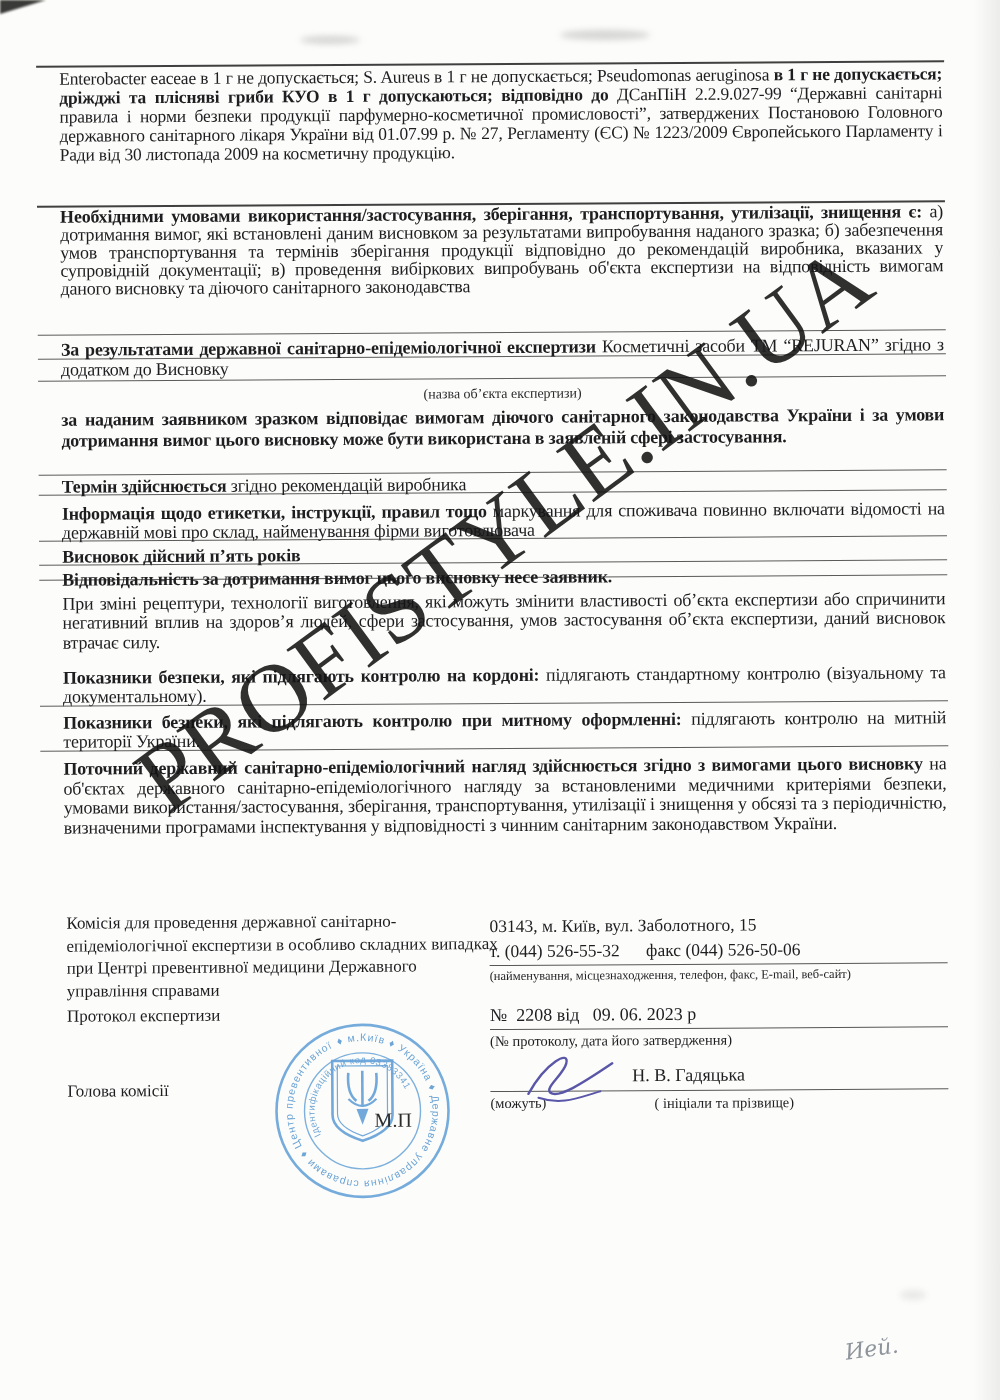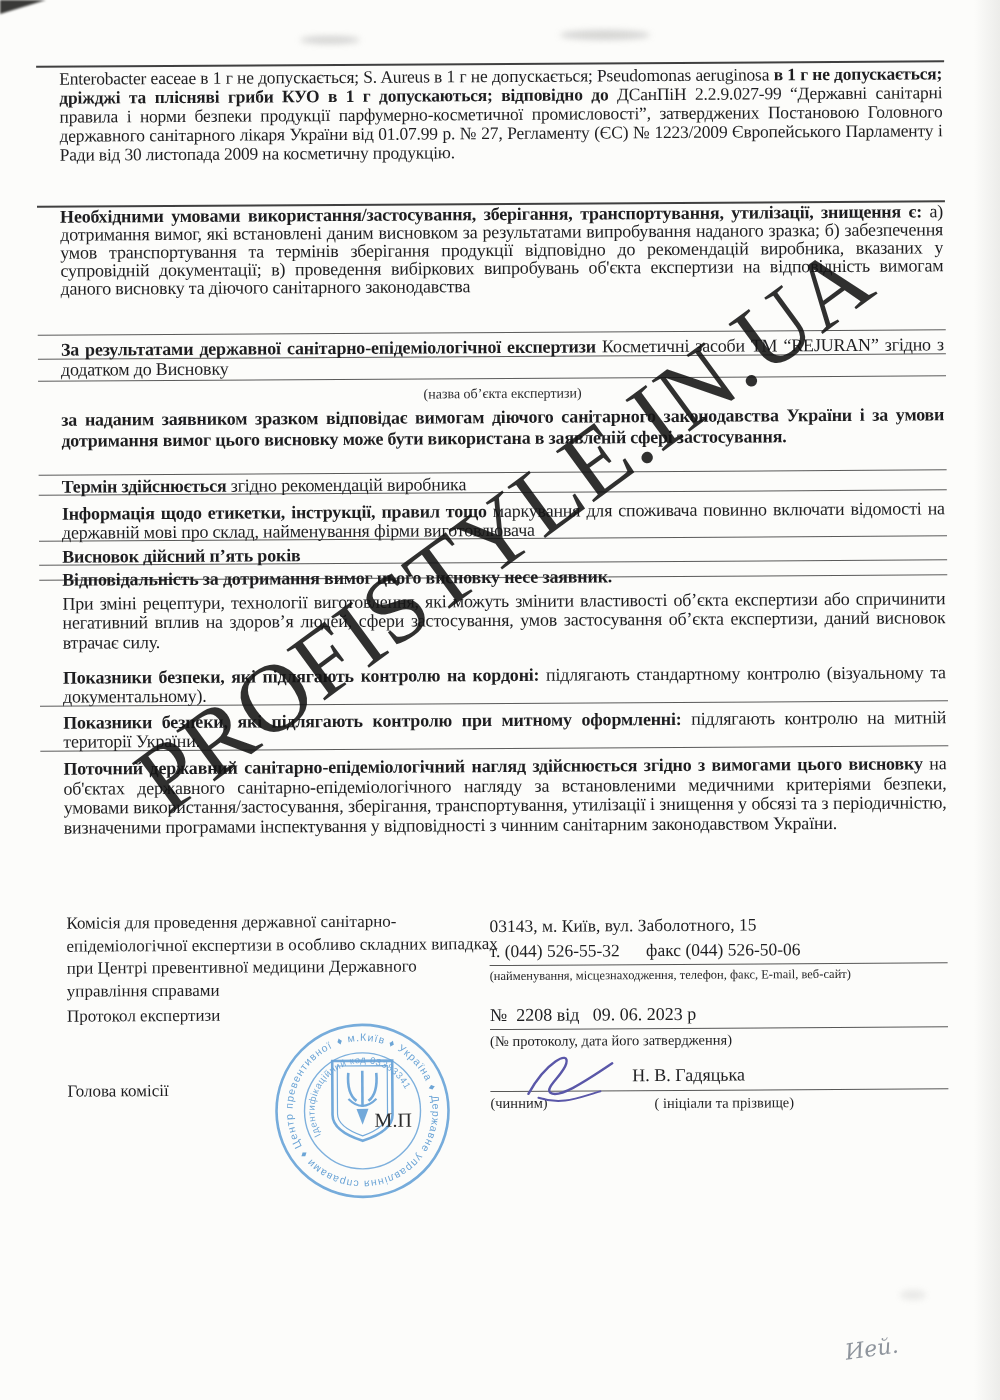--- a/index.html
+++ b/index.html
@@ -91,21 +91,21 @@
     <div class="f-right" style="top:916px;">03143, м. Київ, вул. Заболотного, 15</div>
     <div class="f-right" style="top:941px;white-space:pre;">т. (044) 526-55-32      факс (044) 526-50-06</div>
     <div class="rrule" style="top:965px;"></div>
     <div class="f-right small-cap" style="top:969px;">(найменування, місцезнаходження, телефон, факс, E-mail, веб-сайт)</div>
 
     <div class="f-right" style="top:1005px;font-size:18px;white-space:pre;">№  2208 від   09. 06. 2023 р</div>
     <div class="rrule" style="top:1029px;"></div>
     <div class="f-right" style="top:1033px;font-size:14.5px;">(№ протоколу, дата його затвердження)</div>
 
     <div class="rrule" style="top:1091px;"></div>
-    <div class="f-right" style="top:1095px;width:120px;font-size:14.5px;">(чинним)</div>
+    <div class="f-right" style="top:1095px;width:120px;font-size:14.5px;">(можуть)</div>
     <div class="f-right" style="top:1066px;left:630px;width:220px;font-size:18px;">Н. В. Гадяцька</div>
     <div class="f-right" style="top:1096px;left:652px;width:220px;font-size:14.5px;">( ініціали  та прізвище)</div>
 
     <svg class="sig" width="110" height="60" viewBox="0 0 110 60">
       <path d="M8,46 C26,14 50,2 46,16 C43,27 24,40 30,45 C38,51 62,36 92,16" fill="none" stroke="#5a57a8" stroke-width="2.4" stroke-linecap="round"></path>
       <path d="M18,50 C42,58 58,50 80,44" fill="none" stroke="#5a57a8" stroke-width="2" stroke-linecap="round"></path>
     </svg>
 
     <svg class="stamp" width="190" height="190" viewBox="-95 -95 190 190">
       <defs>

